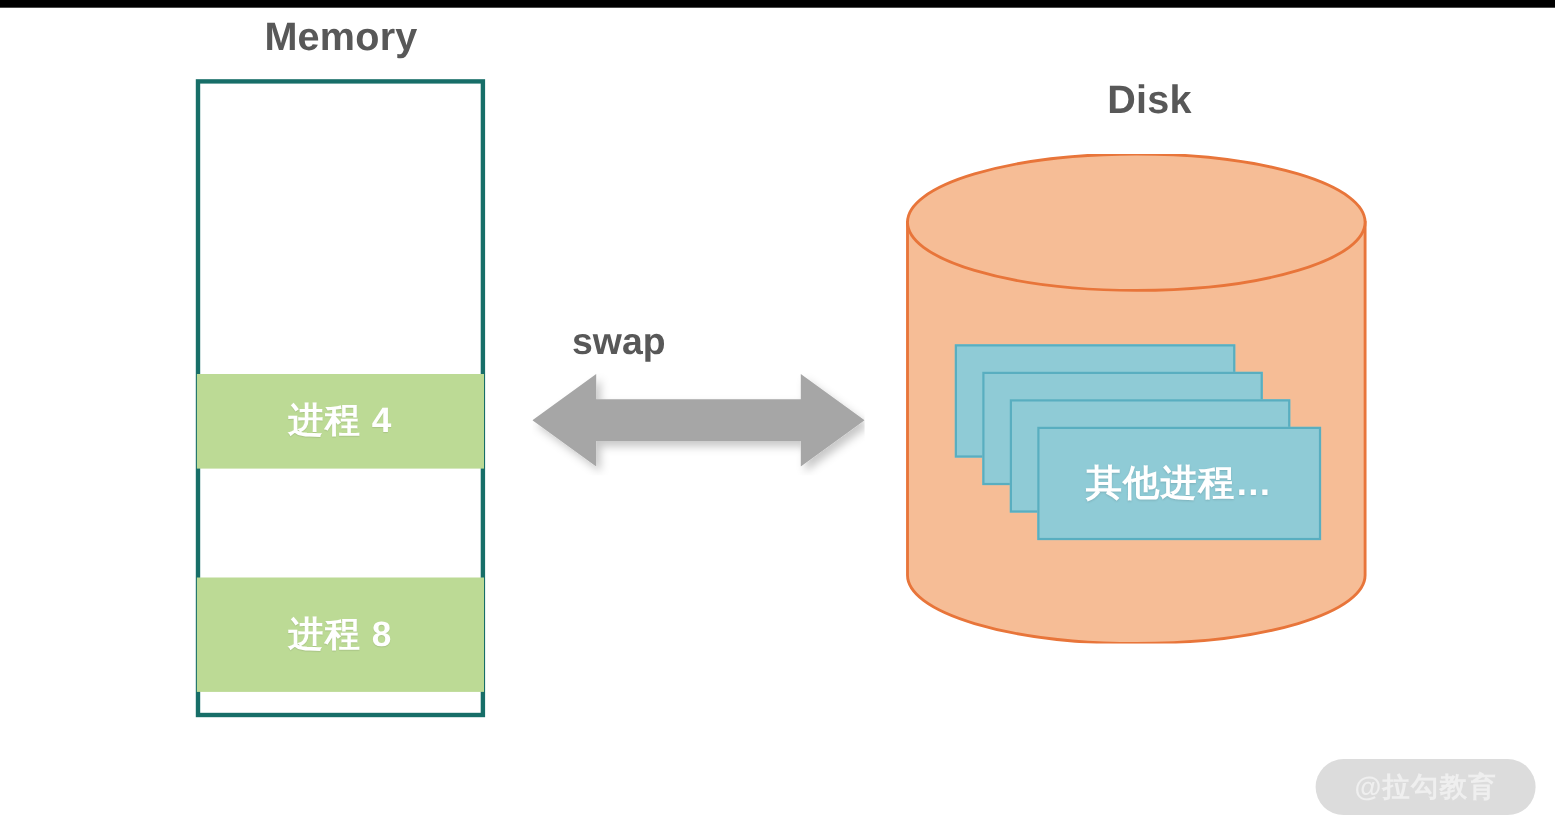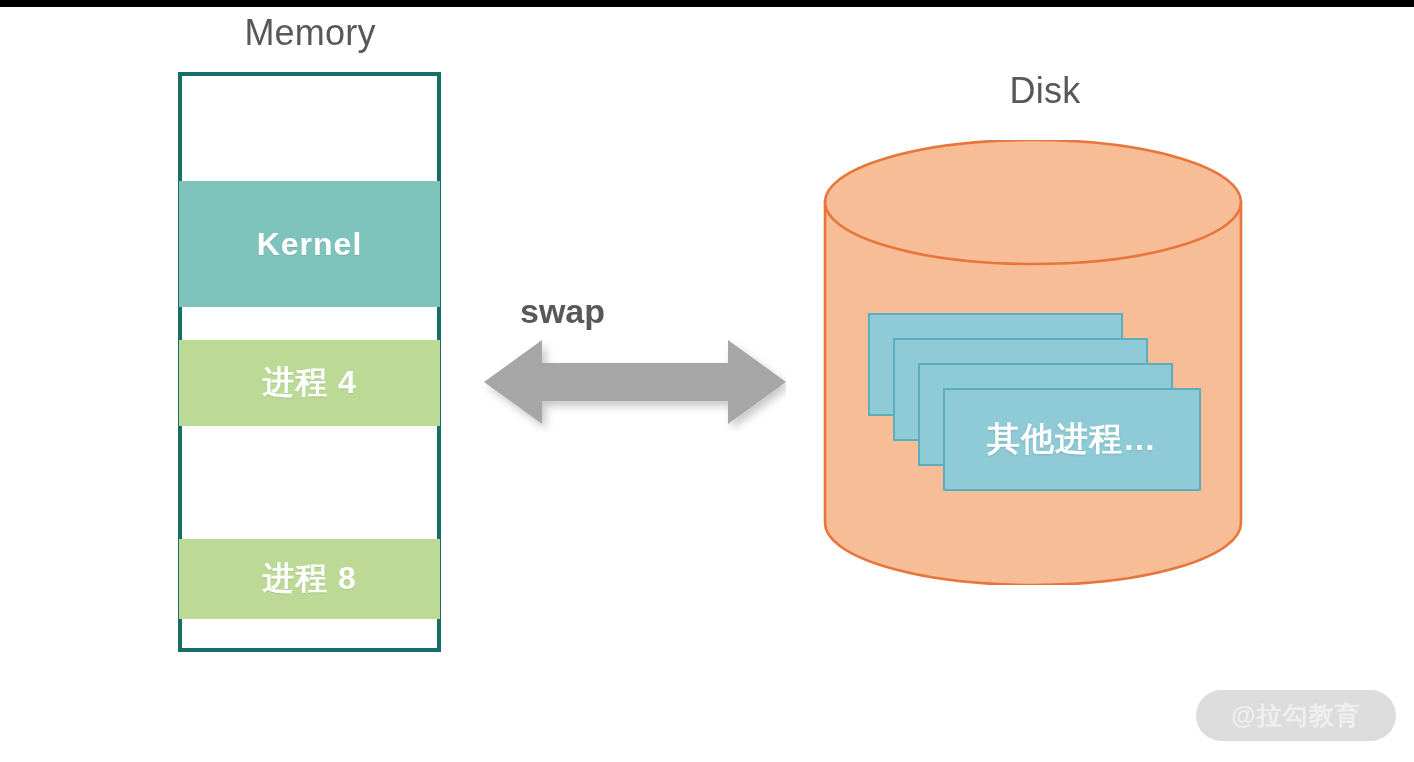--- a/index.html
+++ b/index.html
@@ -28,21 +28,21 @@
   .stage {
     position: absolute;
     left: 0; top: 0;
     width: 1414px;
     height: 762px;
   }
 
   
   .section-title {
     position: absolute;
-    font-weight: normal;
+    font-weight: bold;
     color: #585858;
     letter-spacing: 0.2px;
     white-space: nowrap;
     text-align: center;
   }
   #memory-title {
     left: 130px;
     top: 12px;
     width: 360px;
     font-size: 36px;
@@ -88,22 +88,22 @@
     top: 340px;
     height: 86px;
     background: #bcda95;
   }
   #mem-block-p5 {
     top: 439px;
     height: 86px;
     background: #bcda95;
   }
   #mem-block-p8 {
-    top: 539px;
-    height: 80px;
+    top: 525px;
+    height: 104px;
     background: #bcda95;
   }
   .mem-label-cjk {
     font-size: 32px;
   }
 
   
   #swap-label {
     position: absolute;
     left: 520px;
@@ -181,23 +181,20 @@
 <body>
 
 <div id="top-bar"></div>
 
 <div class="stage">
 
   <div class="section-title" id="memory-title">Memory</div>
 
   <div id="memory-box"></div>
 
-  <div class="mem-block" id="mem-block-kernel">
-    <span>Kernel</span>
-  </div>
 
   <div class="mem-block" id="mem-block-p1">
     <span class="mem-label-cjk">进程 4</span>
   </div>
 
 
   <div class="mem-block" id="mem-block-p8">
     <span class="mem-label-cjk">进程 8</span>
   </div>
 

